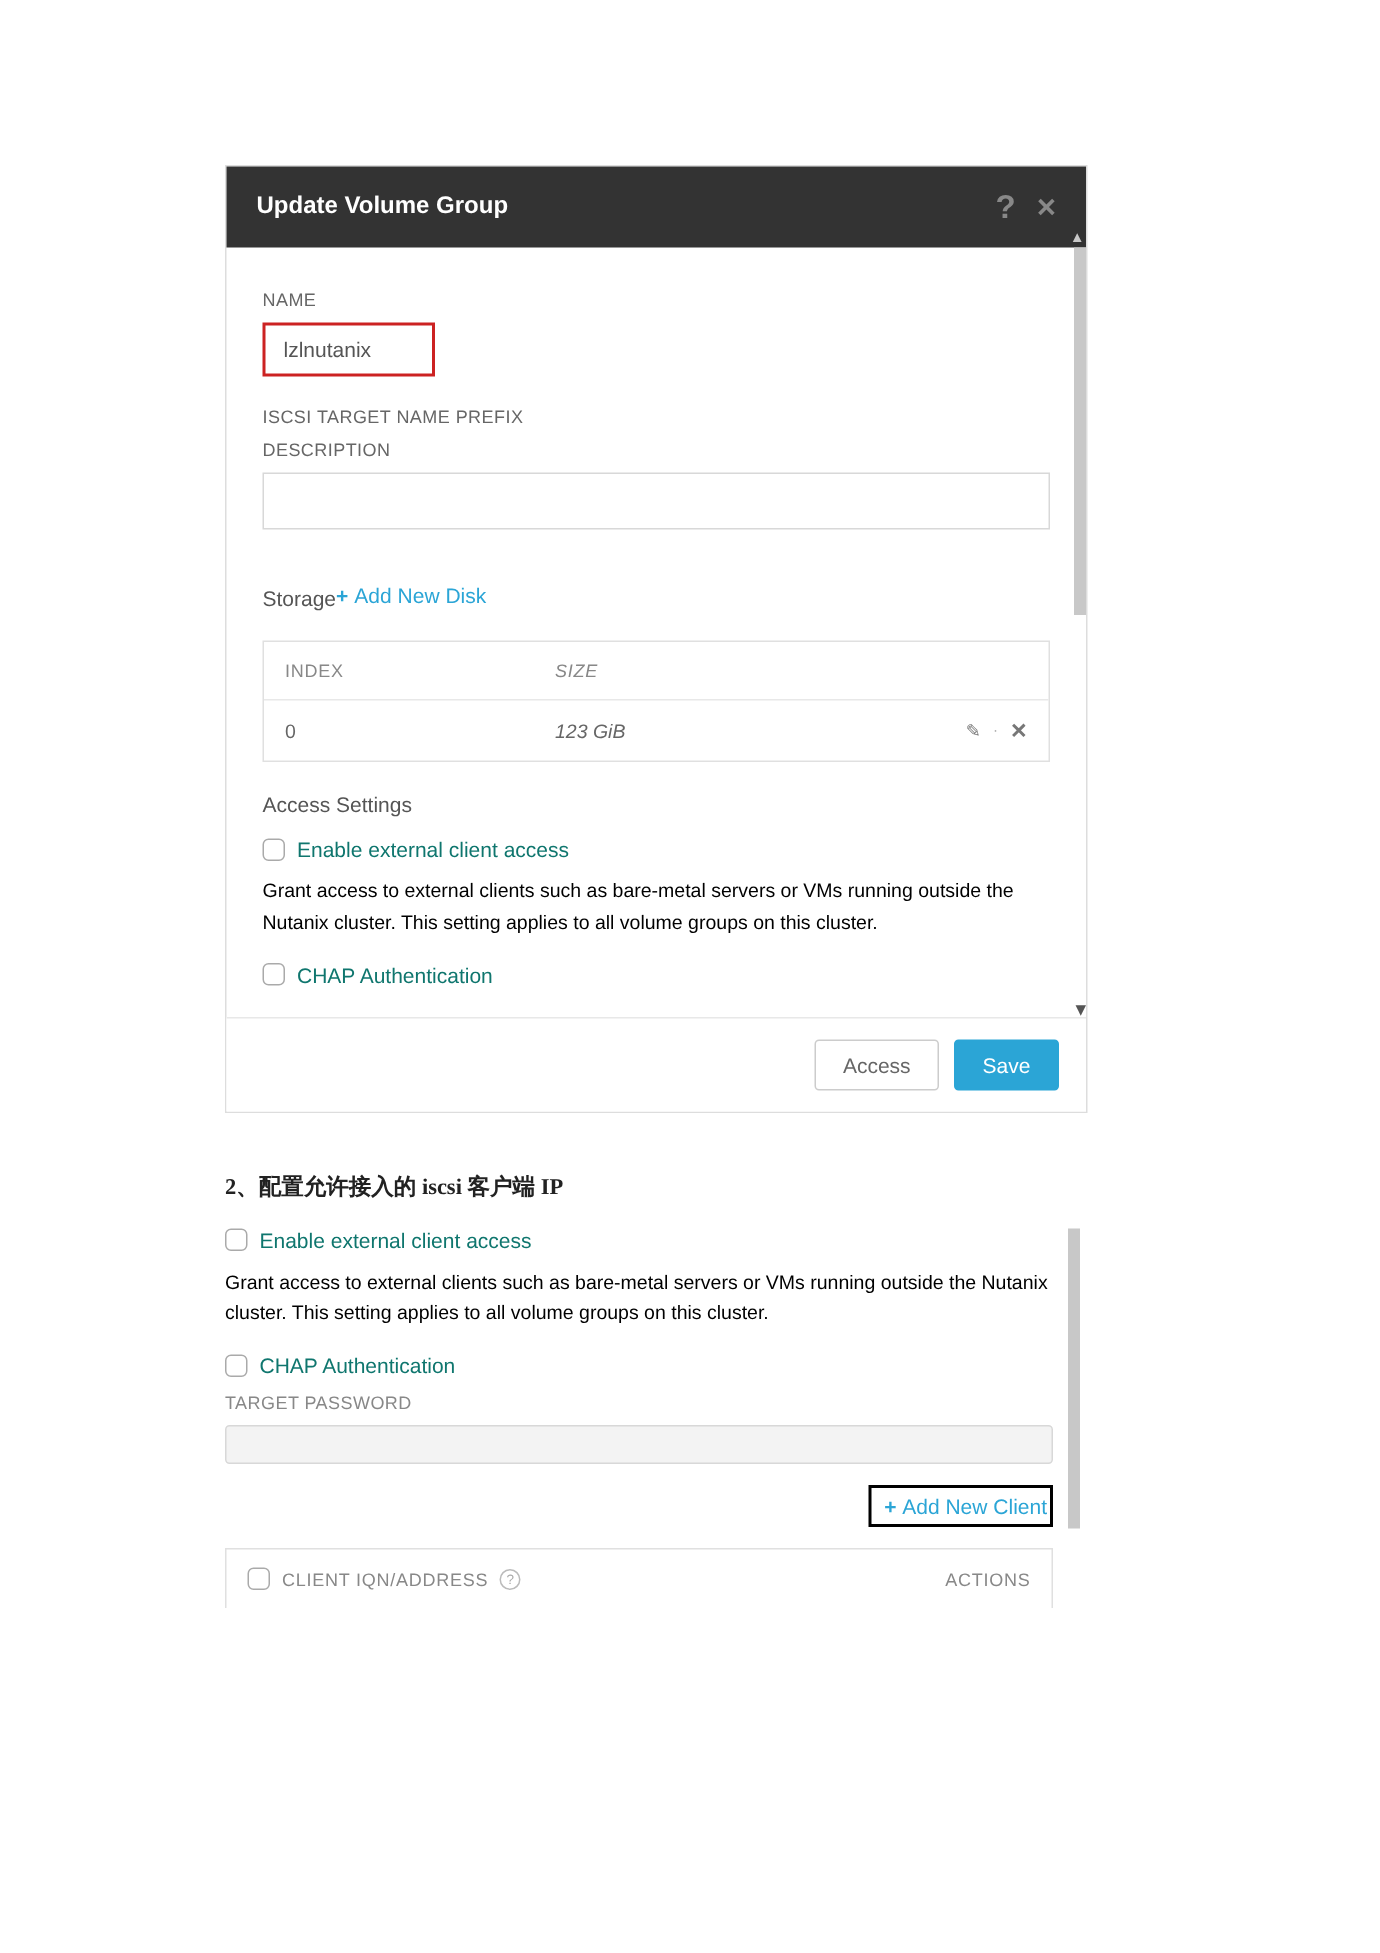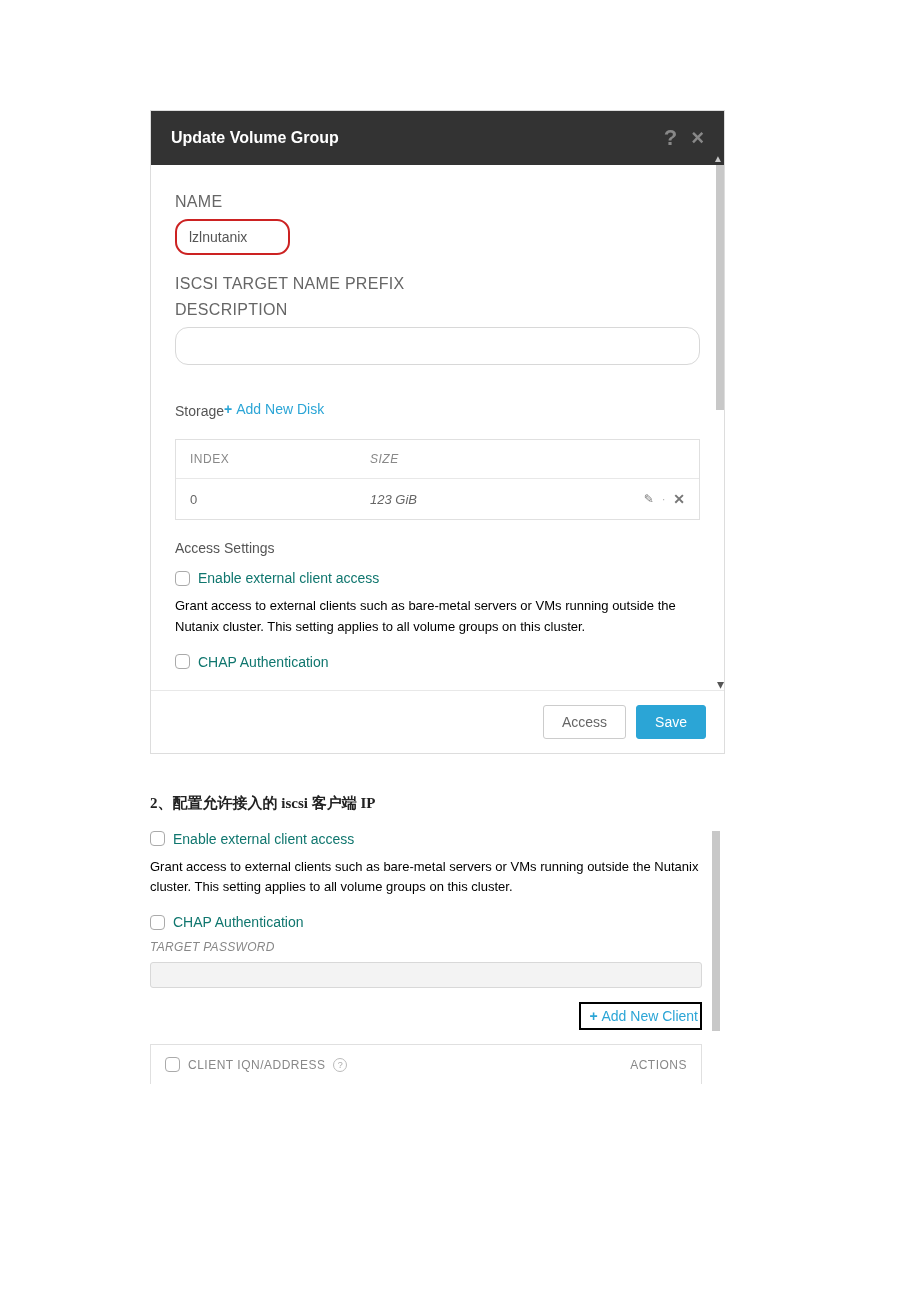--- a/index.html
+++ b/index.html
@@ -62,31 +62,31 @@
       font-size: 10px;
     }
     .scroll-arrow-bottom {
       position: absolute;
       right: 0px;
       bottom: -2px;
       color: #555;
       font-size: 14px;
     }
     .label {
-      font-size: 16px;
+      font-size: 12px;
       letter-spacing: 0.3px;
       color: #666;
       margin-bottom: 8px;
       font-weight: 500;
     }
     .input {
       width: 100%;
       padding: 10px 12px;
       border: 1px solid #d8d8d8;
-      border-radius: 13px;
+      border-radius: 0;
       font-size: 14px;
       color: #555;
       margin-bottom: 20px;
     }
     .input-highlight {
       border: 2px solid #c22;
       width: 115px;
       padding: 8px 12px;
     }
     .input[disabled] {
@@ -226,21 +226,20 @@
     }
     .panel2-body {
       padding-right: 18px;
     }
     .target-password-label {
       font-size: 12px;
       color: #888;
       letter-spacing: 0.3px;
       margin-top: 4px;
       margin-bottom: 8px;
-      font-style: italic;
     }
     .pw-input {
       width: 100%;
       padding: 12px;
       border: 1px solid #d8d8d8;
       border-radius: 3px;
       background: #f3f3f3;
       margin-bottom: 14px;
     }
     .add-client-row {

